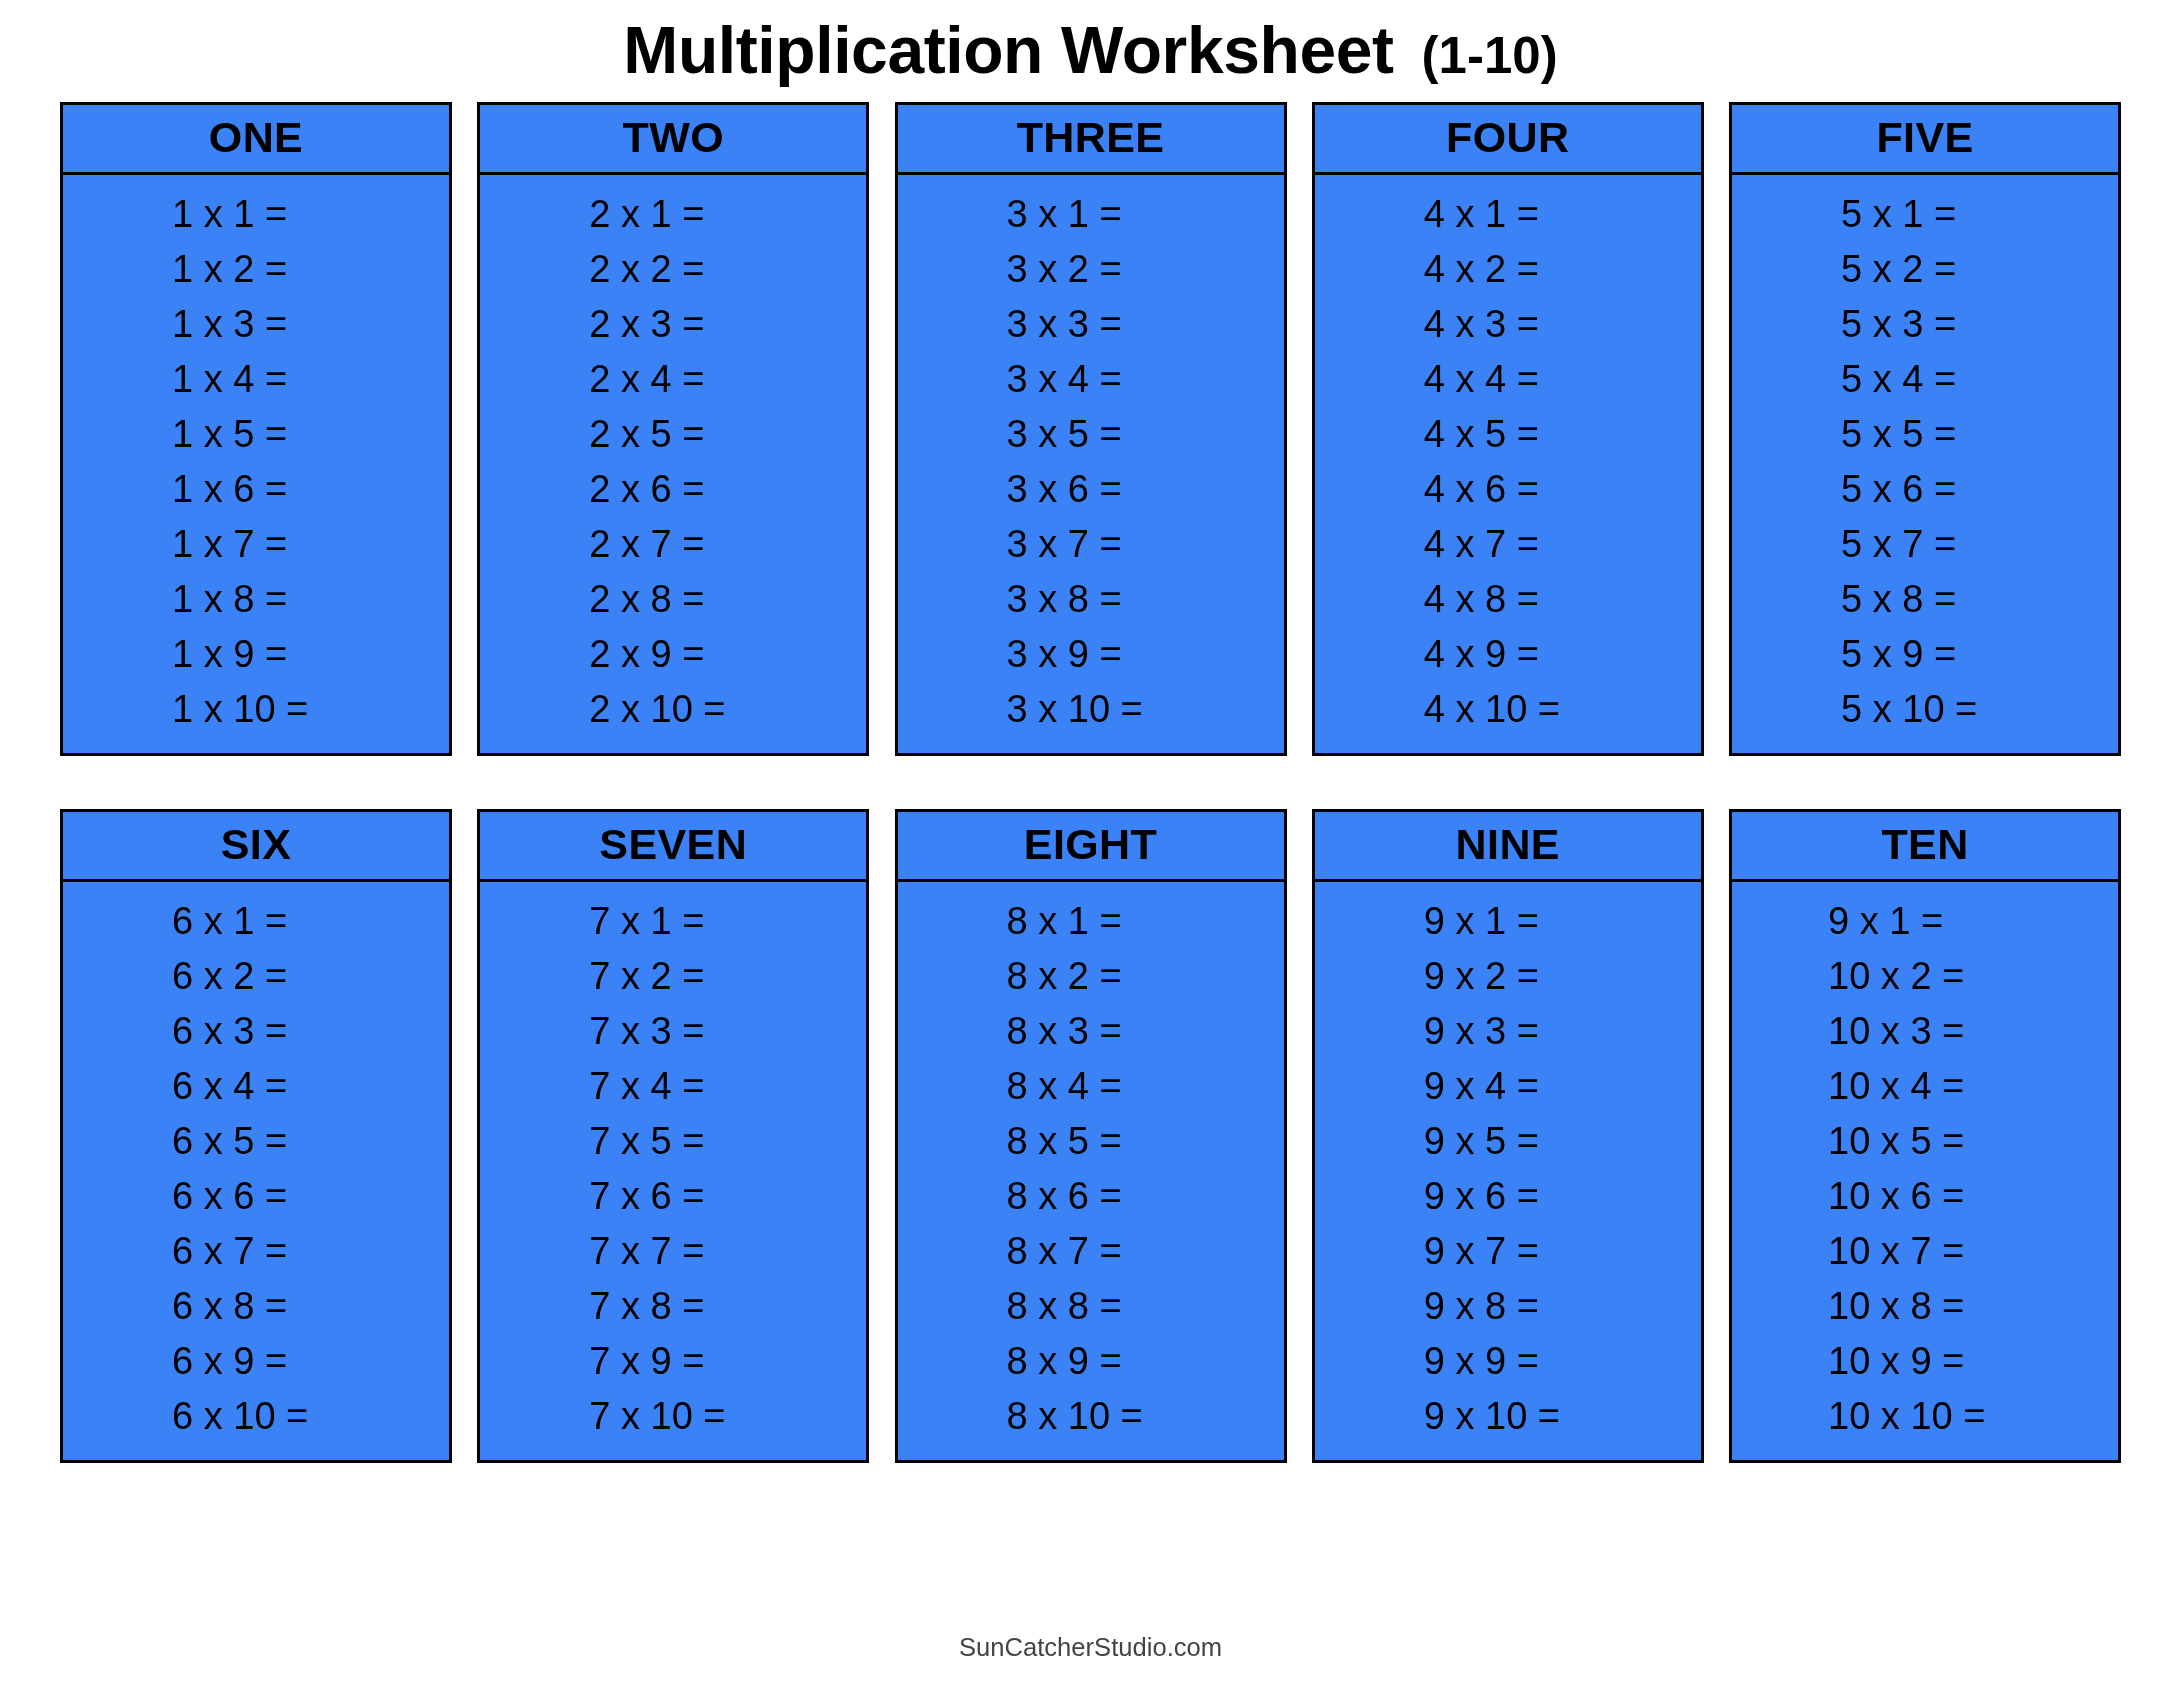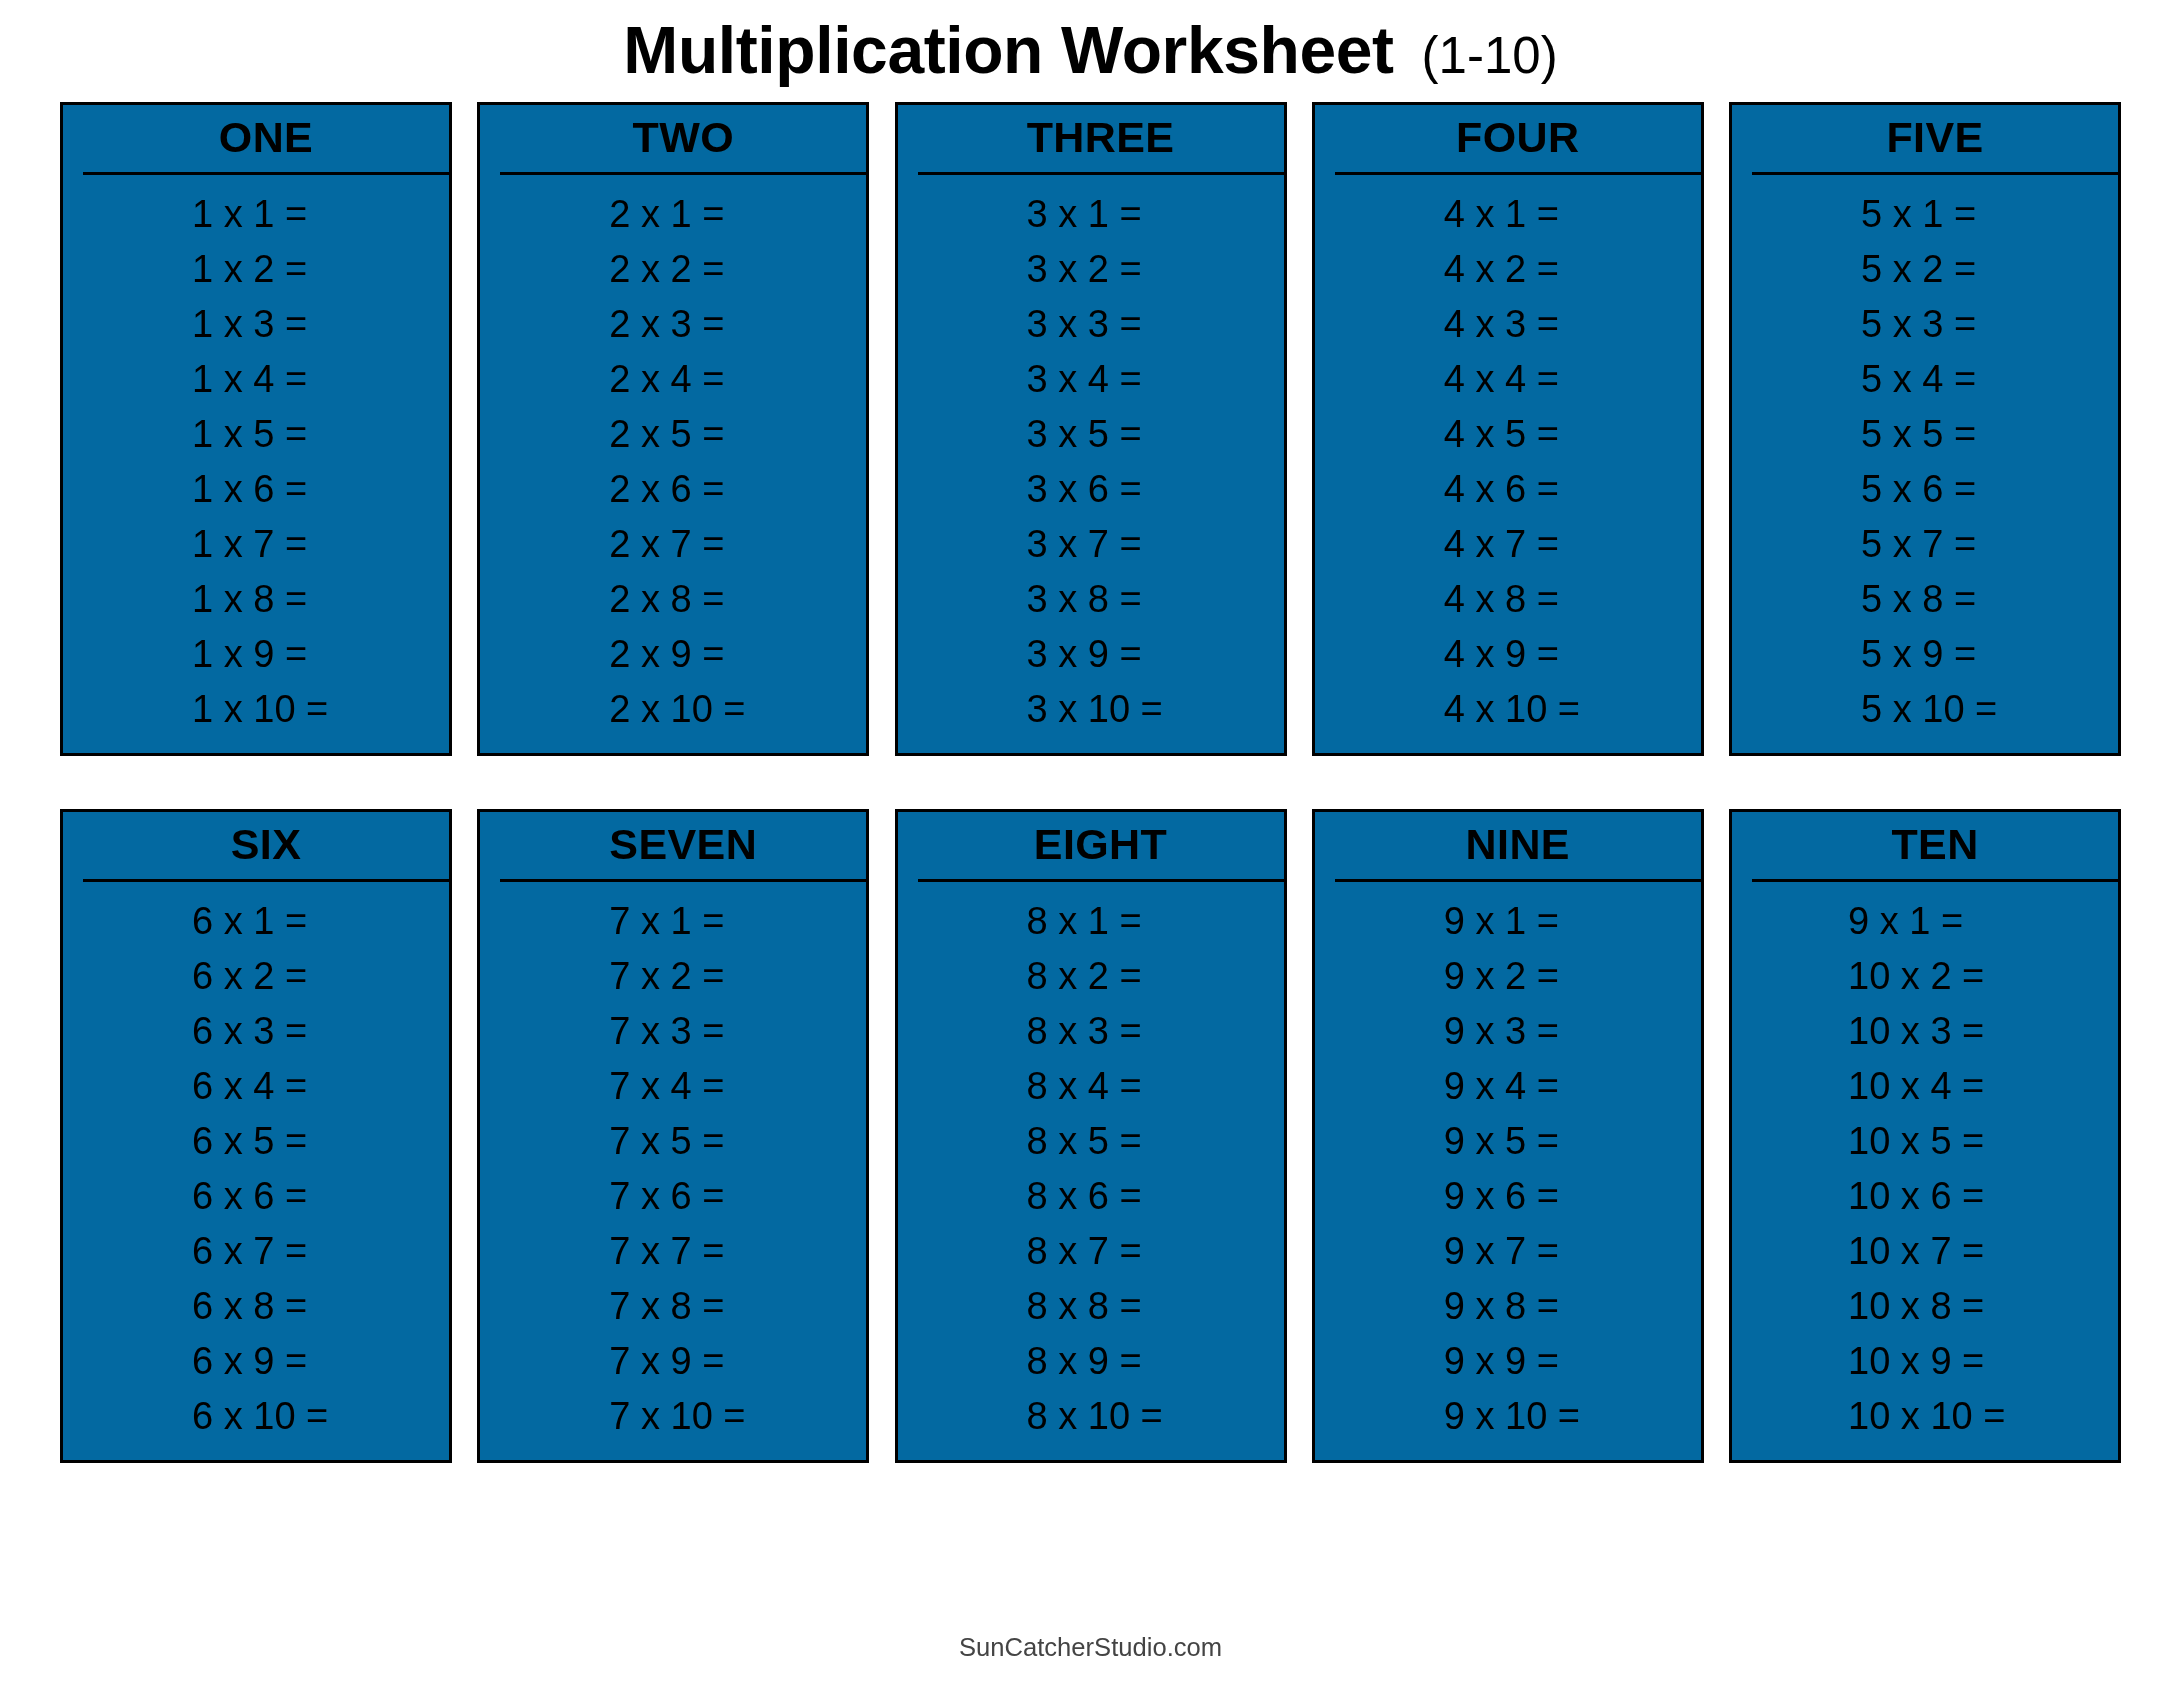--- a/index.html
+++ b/index.html
@@ -27,41 +27,40 @@
     padding-bottom: 5.1px;
     white-space: nowrap;
   }
   .title-main {
     font-size: 66px;
     font-weight: bold;
     letter-spacing: -0.4px;
   }
   .title-range {
     font-size: 51px;
-    font-weight: normal;
+    font-weight: bold;
     margin-left: 28px;
   }
   .grid {
     display: flex;
     flex-direction: column;
     gap: 53px;
     padding: 8.5px 60px 0 60px;
     box-sizing: border-box;
   }
   .row {
     display: flex;
     justify-content: space-between;
     gap: 19px;
   }
   .card {
     width: 392px;
     border: 3.4px solid #000000;
     box-sizing: border-box;
-    background: #0369a1;
-    padding-left: 20px;
+    background: #3b82f6;
   }
   .card-header {
     text-align: center;
     font-size: 43px;
     font-weight: bold;
     padding: 8.5px 0 10.2px 0;
     border-bottom: 3.4px solid #000000;
     letter-spacing: 0.4px;
   }
   .card-body {

